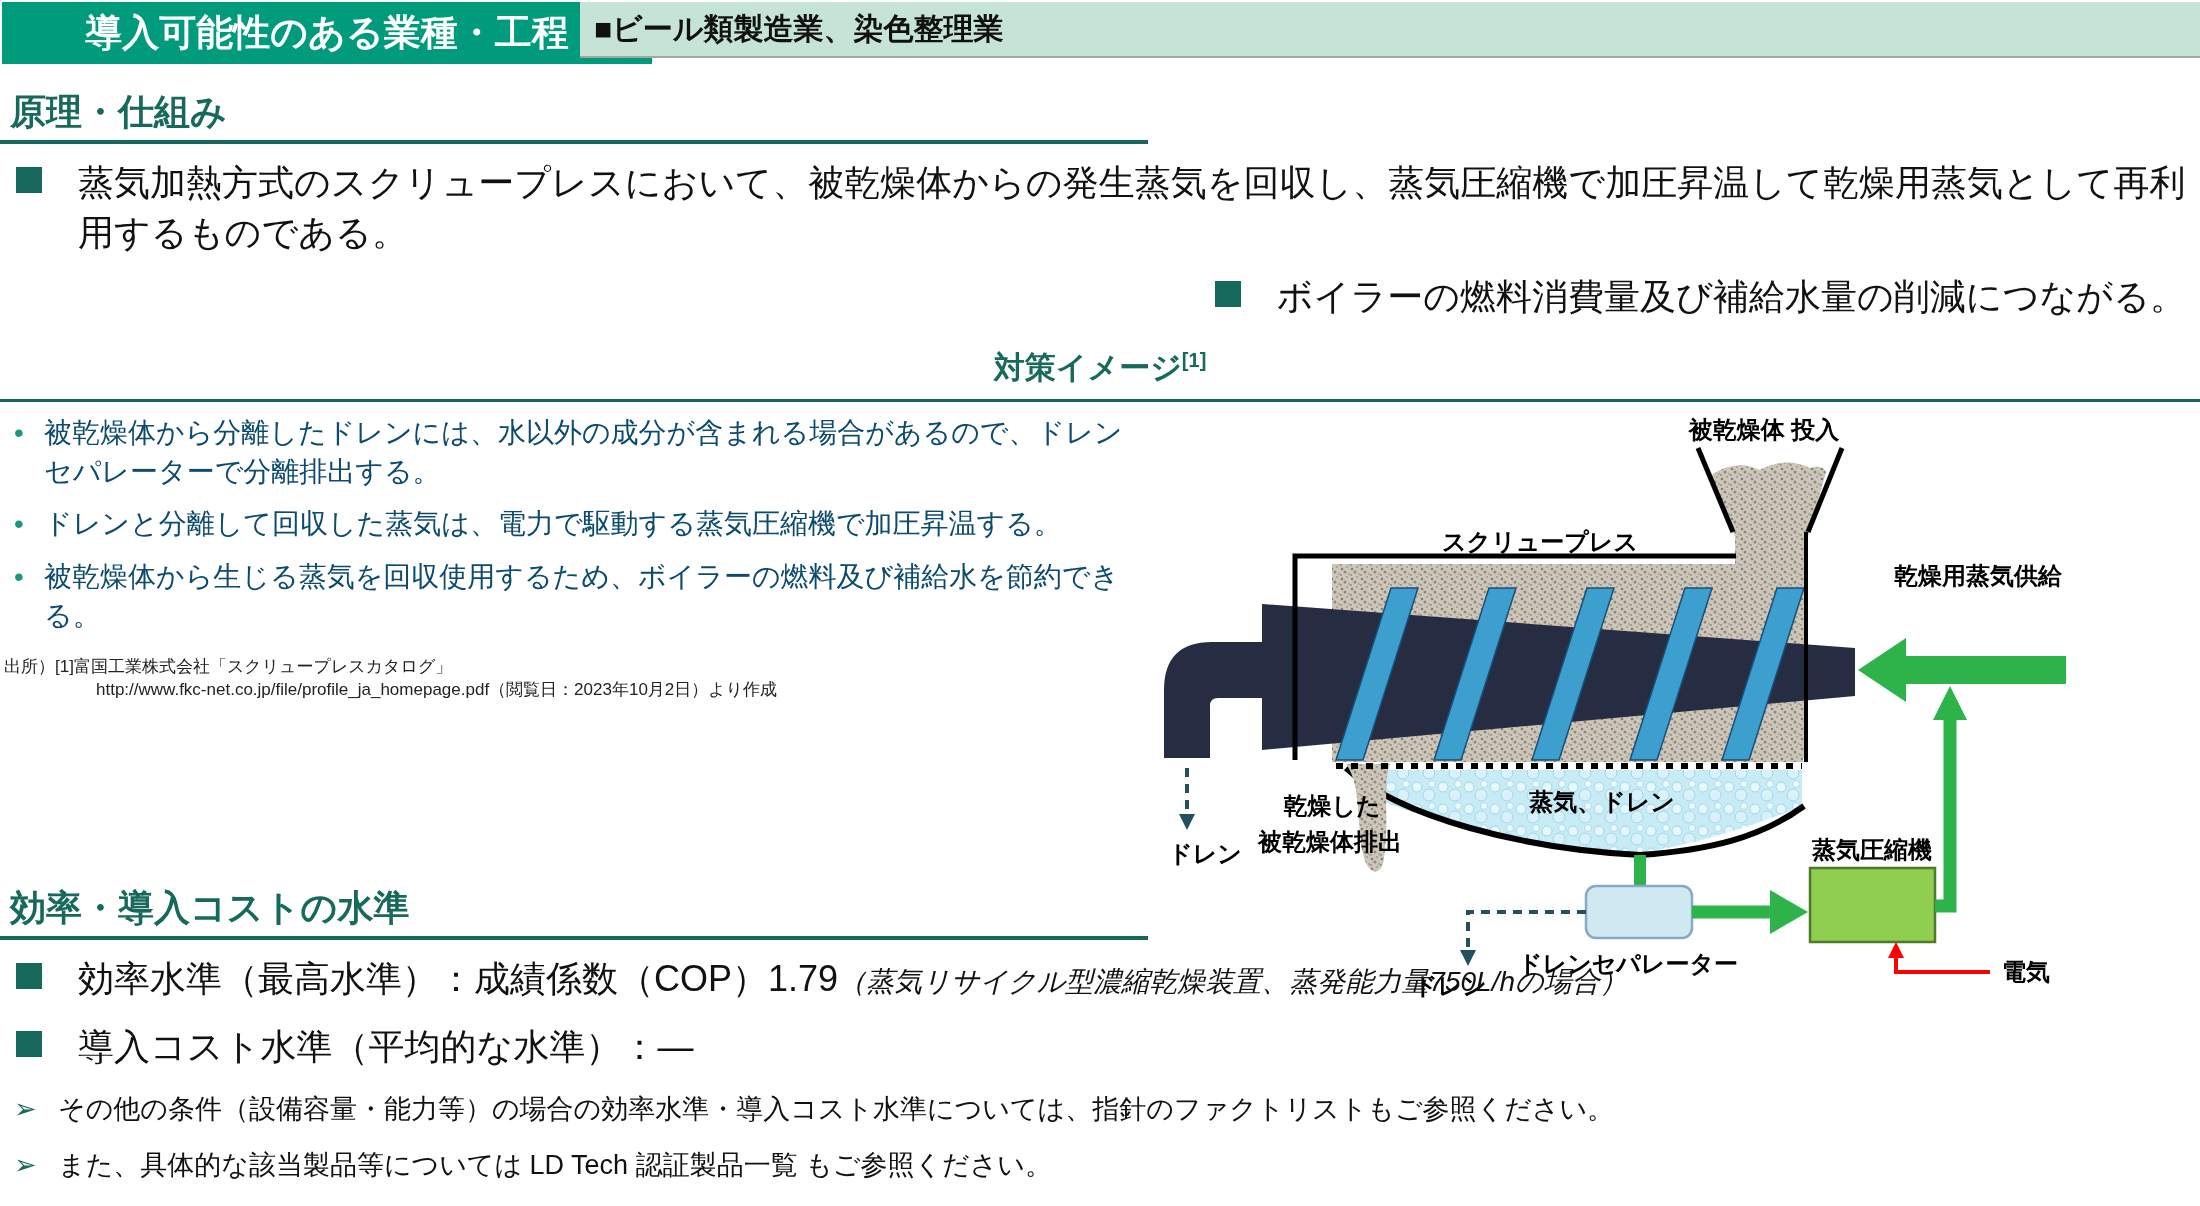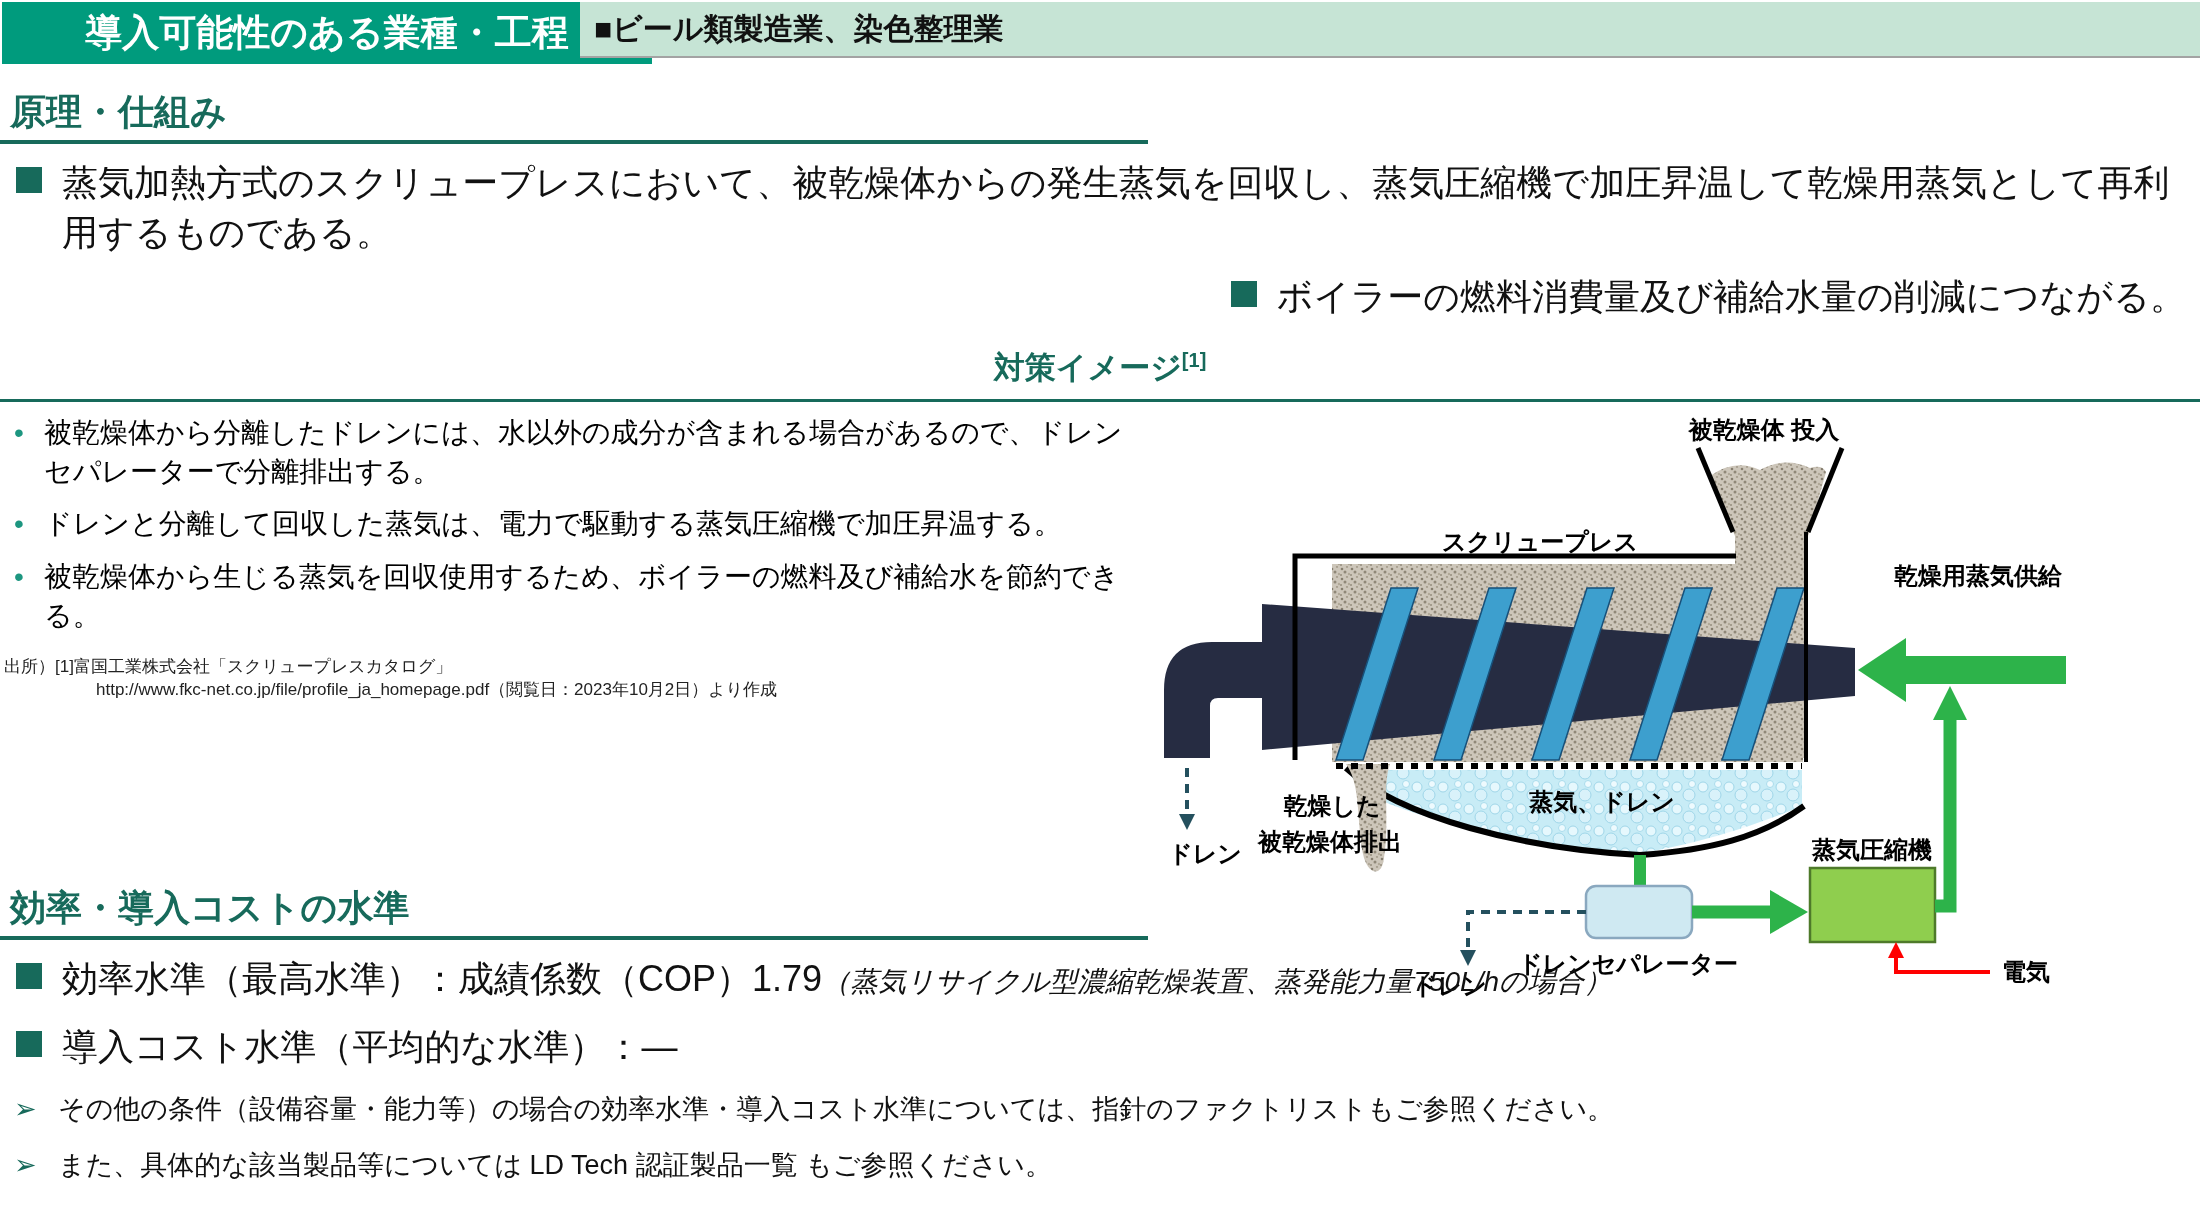--- a/index.html
+++ b/index.html
@@ -10,33 +10,33 @@
   .abs{position:absolute;}
   
   #badge{left:2px;top:2px;width:650px;height:62px;background:#009B7D;display:flex;align-items:center;justify-content:center;}
   #badge span{color:#ffffff;font-size:37px;font-weight:bold;letter-spacing:0px;white-space:nowrap;}
   #strip{left:580px;top:2px;width:1620px;height:54px;background:#C6E4D5;border-bottom:2px solid #a3a3a3;display:flex;align-items:center;}
   #strip span{font-size:30px;font-weight:bold;color:#111;padding-left:14px;white-space:nowrap;}
   
   .sec-h{font-size:36px;font-weight:bold;color:#176A5B;white-space:nowrap;}
   .sec-underline{background:#176A5B;height:4px;}
   
-  .big-bullet{display:flex;gap:20px;}
+  .big-bullet{display:flex;gap:36px;}
   .sq{width:26px;height:26px;background:#176A5B;flex:0 0 26px;margin-top:9px;}
   .big-bullet .txt{font-size:36px;line-height:1.4;color:#111;}
   .big-bullet .txt .sub-small{font-size:28px;font-style:italic;}
   
   #taisaku{left:0;top:347px;width:2200px;text-align:center;color:#176A5B;font-weight:bold;font-size:31px;}
   #taisaku sup{font-size:20px;}
   #hr2{left:0;top:399px;width:2200px;height:3px;background:#176A5B;}
   
   #notes{left:8px;top:414px;width:1135px;}
   .note{display:flex;gap:14px;margin-bottom:14px;}
   .dot{color:#1D9680;font-size:28px;line-height:1.38;flex:0 0 22px;text-align:center;}
-  .note .txt{font-size:28px;line-height:1.38;color:#000000;}
+  .note .txt{font-size:28px;line-height:1.38;color:#0c4a6e;}
   
   #source{left:4px;top:656px;font-size:17px;color:#222;line-height:1.35;}
   #source .l2{margin-left:92px;}
   
   .arrow-note{display:flex;gap:18px;}
   .arr{color:#176A5B;font-size:27px;line-height:1.3;flex:0 0 26px;}
   .arrow-note .txt{font-size:27px;line-height:1.3;color:#111;}
   
   .dlabel{font-family:"Liberation Sans","DejaVu Sans",sans-serif;font-size:24px;font-weight:bold;fill:#000;}
 </style>

